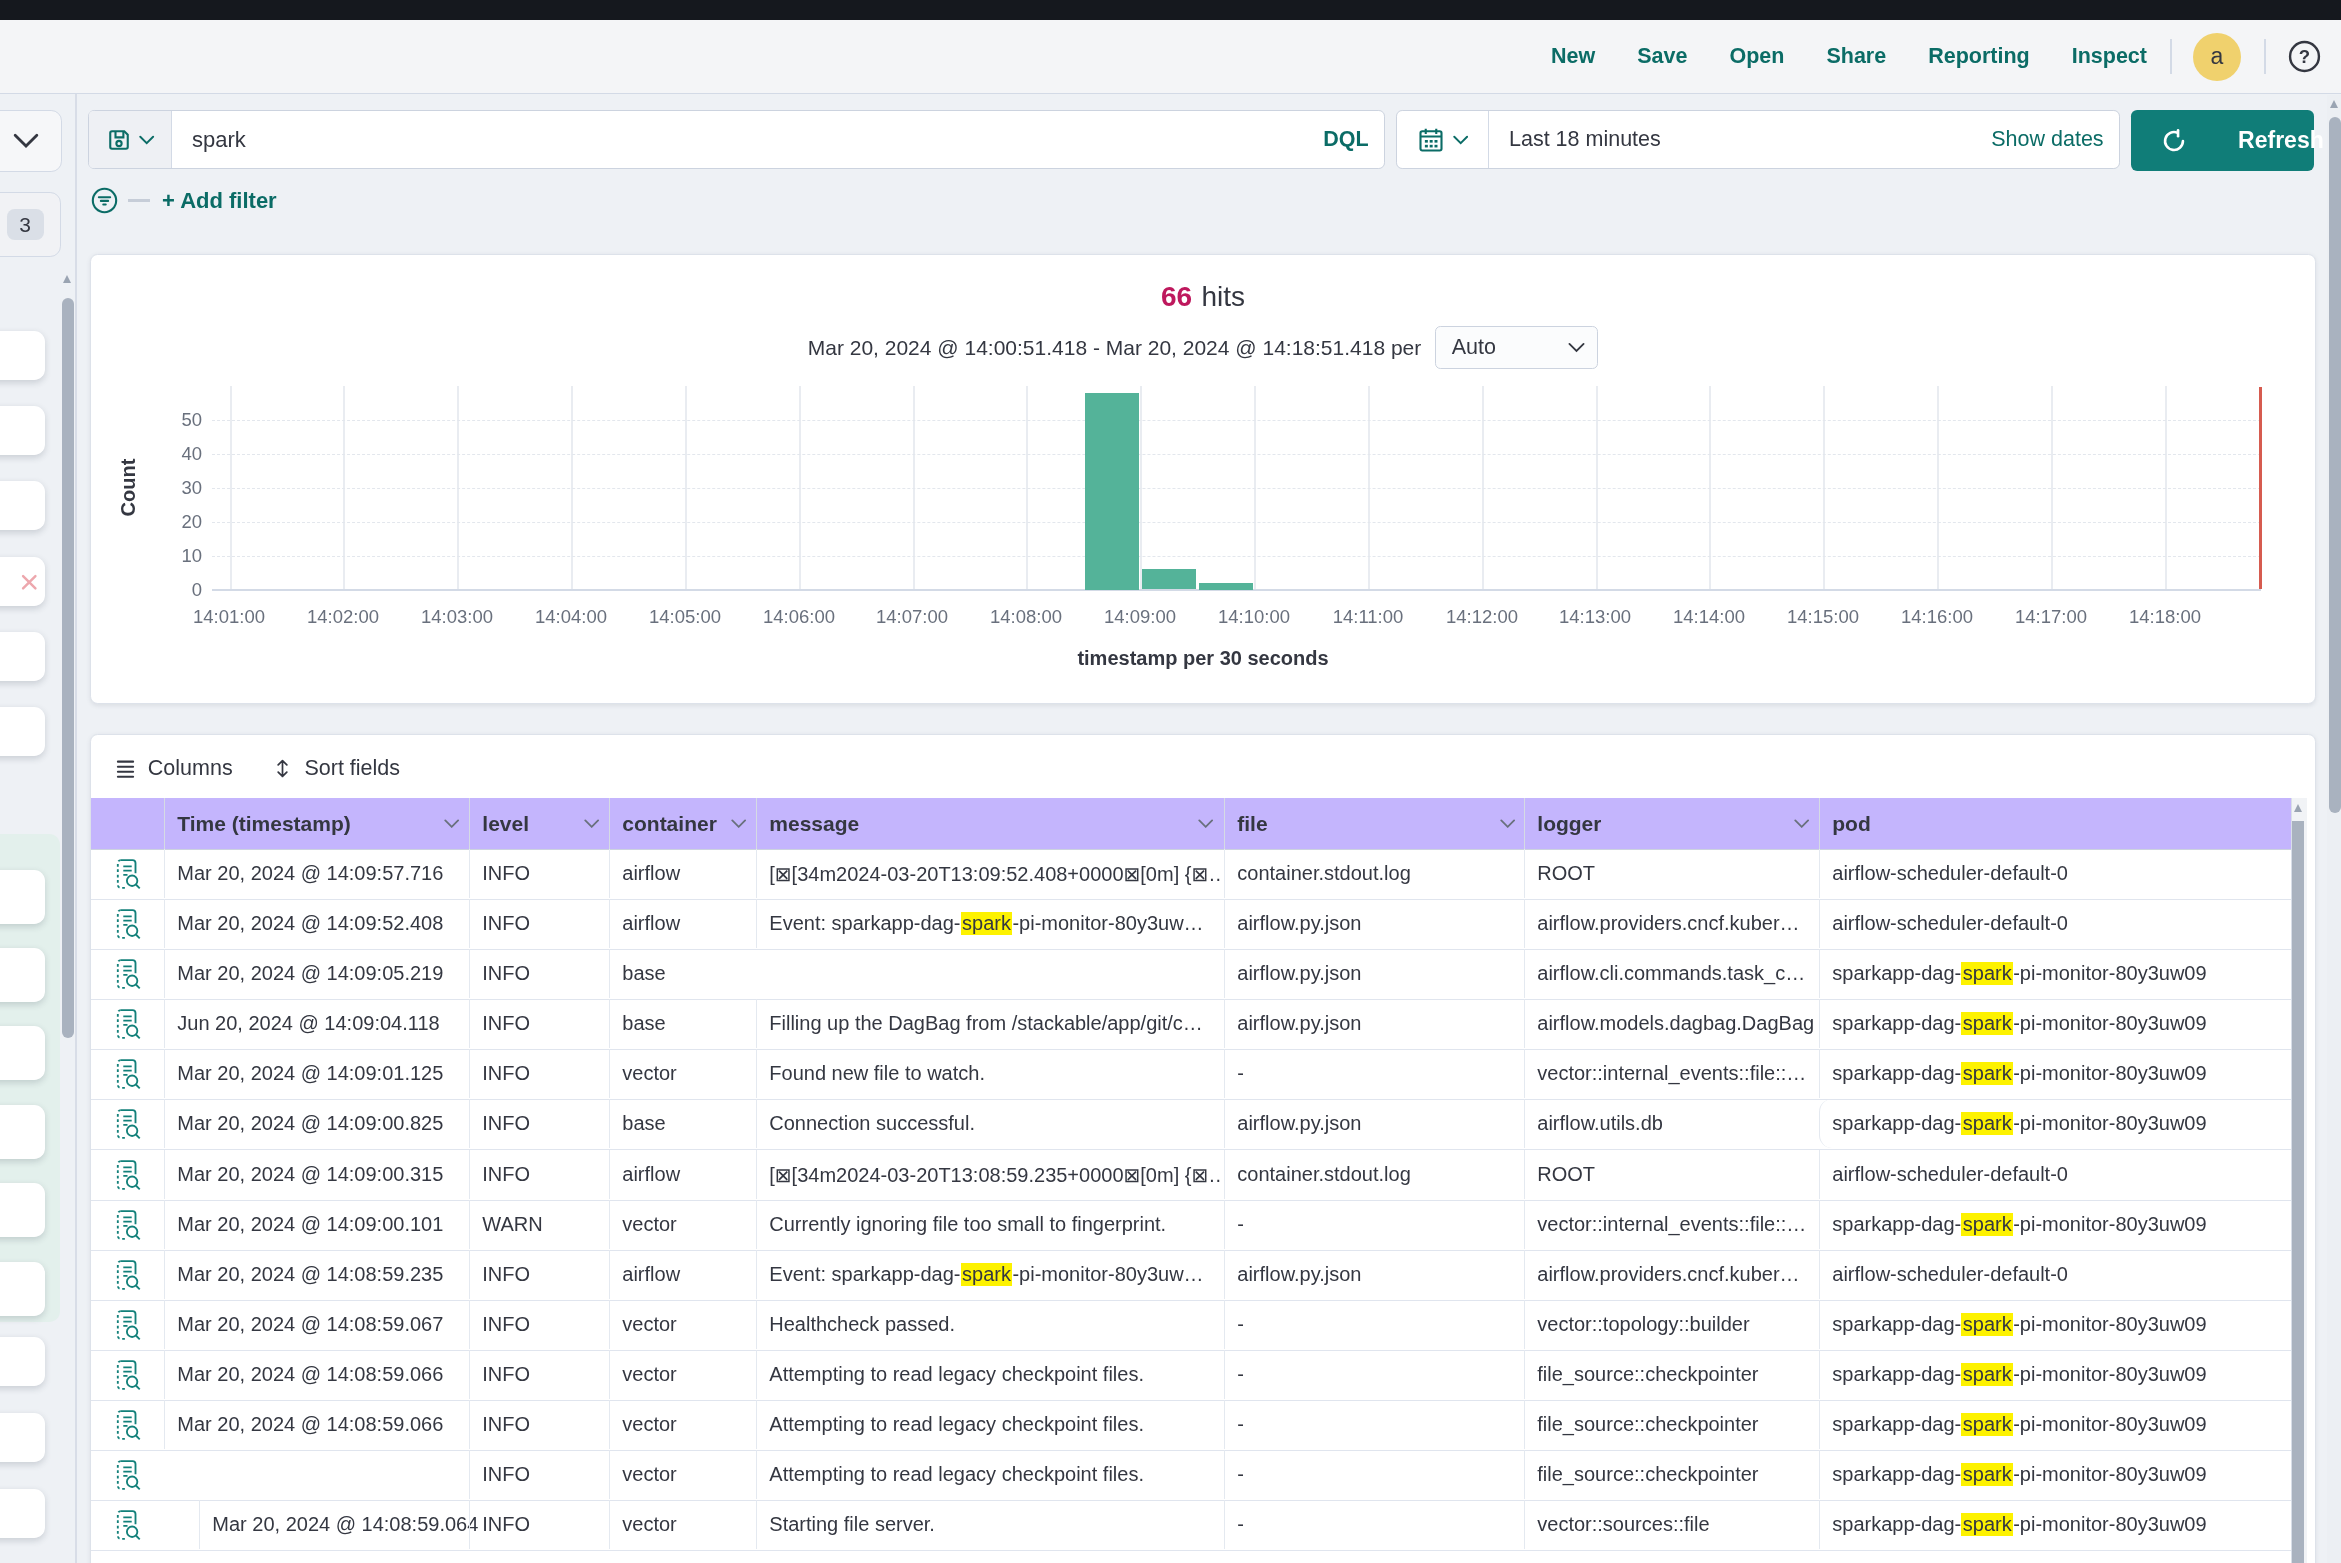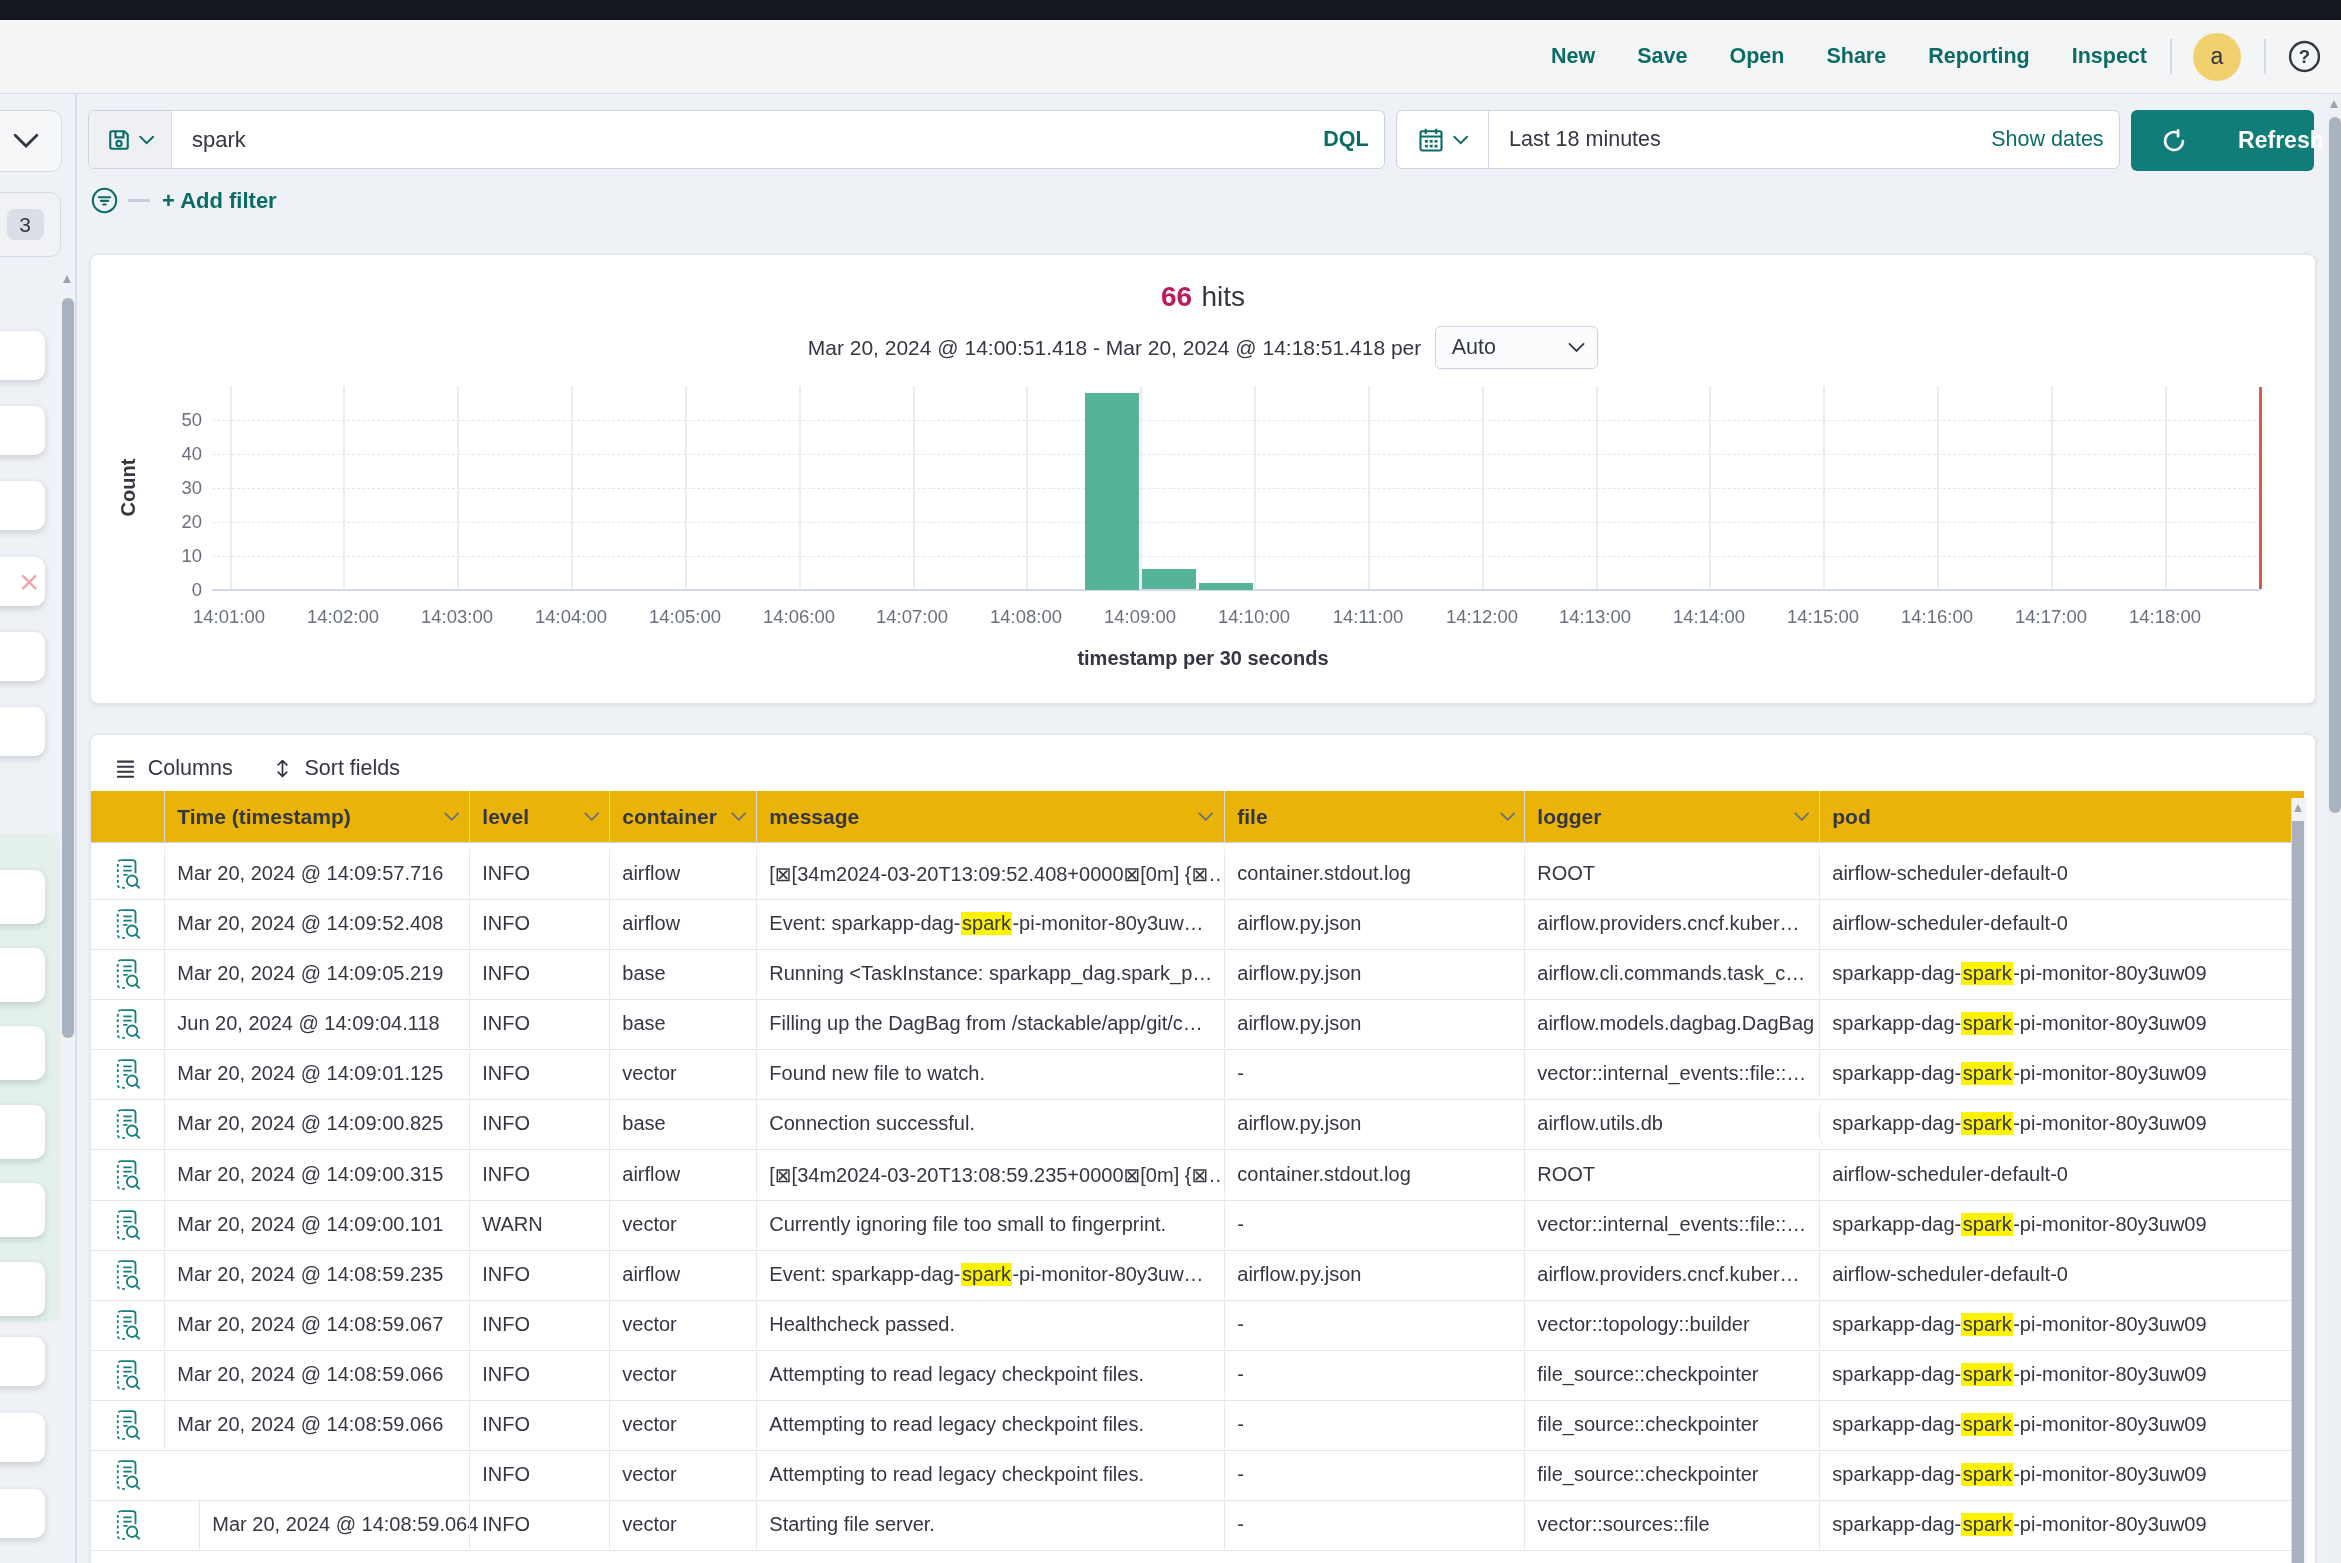--- a/index.html
+++ b/index.html
@@ -70,21 +70,21 @@
   .ytick{position:absolute;width:46px;text-align:right;font-size:18.5px;color:#69707d;}
   .xtick{position:absolute;width:92px;text-align:center;font-size:18.5px;color:#69707d;}
   .bar{position:absolute;background:#54b399;}
   #count-label{position:absolute;left:-40px;top:221px;width:154px;text-align:center;font-size:20px;font-weight:700;color:#343741;transform:rotate(-90deg);}
   #xaxis-title{position:absolute;left:0;top:392px;width:100%;text-align:center;font-size:20px;font-weight:700;color:#343741;}
 
   
   #table-toolbar{position:absolute;left:23px;top:12.3px;height:43px;display:flex;align-items:center;gap:38px;}
   .tb-btn{display:flex;align-items:center;gap:10.8px;cursor:pointer;}
   .tb-btn span{font-size:21.5px;color:#343741;}
-  #thead{position:absolute;left:0;top:56px;width:2213px;height:51px;background:#eab308;border-bottom:1.5px solid #ccd3df;}
+  #thead{position:absolute;left:0;top:63px;width:2213px;height:51px;background:#c4b5fd;border-bottom:1.5px solid #ccd3df;}
   .th{position:absolute;top:0;height:51px;display:flex;align-items:center;justify-content:space-between;box-sizing:border-box;padding:0 9.2px 0 12.3px;border-left:1.5px solid #d5dbe4;}
   .th b{font-size:21px;font-weight:700;color:#343741;white-space:nowrap;overflow:hidden;}
   .t-row{position:absolute;left:0;width:2213px;height:51px;border-bottom:1.5px solid #e0e5ee;box-sizing:border-box;}
   .t-cell{position:absolute;top:0;height:49px;display:flex;align-items:center;box-sizing:border-box;padding:0 7.7px 0 12.3px;font-size:20px;color:#343741;white-space:nowrap;overflow:hidden;border-left:1.5px solid #e4e9f0;}
   .icon-cell{position:absolute;left:0;top:0;width:73px;height:49px;display:flex;align-items:center;justify-content:center;cursor:pointer;}
   mark{background:#fdf200;color:inherit;padding:0 1.5px;}
   #tbl-scroll-track{position:absolute;left:2200px;top:63px;width:15.4px;height:775px;border-left:1.5px solid #d8dee8;background:#f1f3f6;}
   #tbl-scroll-thumb{position:absolute;left:2201px;top:86px;width:12.3px;height:752px;background:#a9b2bf;}
   #tbl-scroll-up{position:absolute;left:2203px;top:69px;width:0;height:0;border-left:4.6px solid transparent;border-right:4.6px solid transparent;border-bottom:8.5px solid #9aa4b2;}
 
@@ -411,21 +411,20 @@
               <path d="M9 2.5 h14 a3.5 3.5 0 0 1 3.5 3.5 v12"></path>
               <path d="M9 2.5 a3.5 3.5 0 0 0 -3.5 3.5 v26 a3.5 3.5 0 0 0 3.5 3.5 h6" stroke-dasharray="3.2 3.2"></path>
               <path d="M12 10 h10 M12 15 h10 M12 20 h5"></path>
               <circle cx="22.5" cy="27" r="6.2"></circle>
               <path d="M27 31.5 L31.5 36"></path>
             </svg>
           </div>
           <div class="t-cell" style="left:73px;width:305px;">Mar 20, 2024 @ 14:09:05.219</div>
           <div class="t-cell" style="left:378px;width:140px;">INFO</div>
           <div class="t-cell" style="left:518px;width:147px;">base</div>
-          <div class="t-cell" style="left:665px;width:467px;">Running &lt;TaskInstance: sparkapp_dag.spark_p…</div>
           <div class="t-cell" style="left:1133px;width:301px;">airflow.py.json</div>
           <div class="t-cell" style="left:1433px;width:295px;">airflow.cli.commands.task_c…</div>
           <div class="t-cell" style="left:1728px;width:484px;">sparkapp-dag-<mark>spark</mark>-pi-monitor-80y3uw09</div>
         </div>
         <div class="t-row" style="top: 264px;">
           <div class="icon-cell">
             <svg width="29" height="32" viewBox="0 0 34 38" fill="none" stroke="#13807a" stroke-width="2.2">
               <path d="M9 2.5 h14 a3.5 3.5 0 0 1 3.5 3.5 v12"></path>
               <path d="M9 2.5 a3.5 3.5 0 0 0 -3.5 3.5 v26 a3.5 3.5 0 0 0 3.5 3.5 h6" stroke-dasharray="3.2 3.2"></path>
               <path d="M12 10 h10 M12 15 h10 M12 20 h5"></path>

